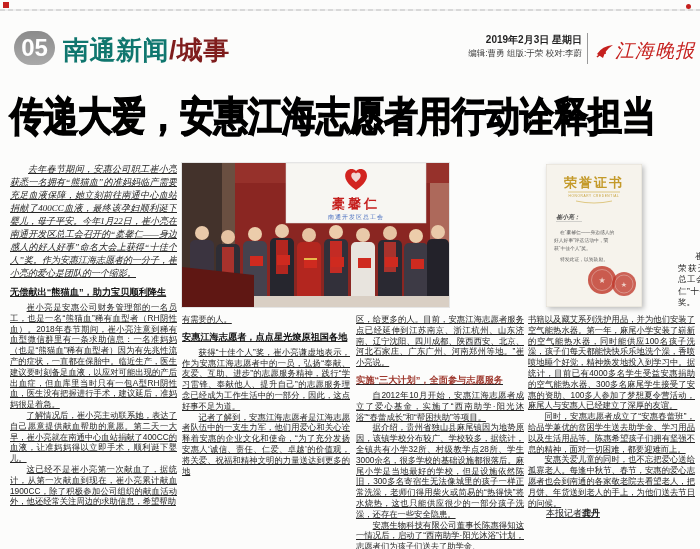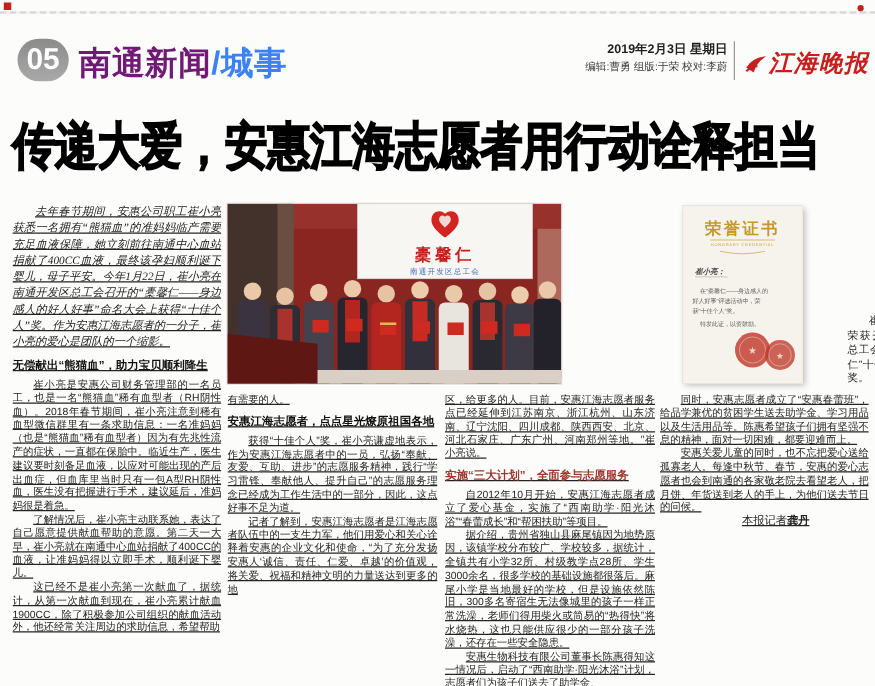--- a/index.html
+++ b/index.html
@@ -11,28 +11,28 @@
   .top-rule{position:absolute;top:9px;left:0;width:700px;height:2px;
     background:repeating-linear-gradient(90deg,#d8d8d8 0 5px,#efefef 5px 8px);}
   .reg-mark-left{position:absolute;left:3px;top:2px;width:6px;height:6px;background:#c5201e;}
   .reg-mark-right{position:absolute;right:9px;top:4px;width:5px;height:5px;border-radius:50%;background:#c5201e;}
 
   
   .pagenum{position:absolute;left:14px;top:31px;width:41px;height:34px;
     background:linear-gradient(180deg,#8b8b8b,#a9a9a9);color:#fff;
     font-size:24px;font-weight:bold;text-align:center;line-height:34px;border-radius:17px;}
   .section-title{position:absolute;left:63px;top:33px;font-size:26px;font-weight:900;letter-spacing:.5px;}
-  .section-title .gray{color:#701a75;}
-  .section-title .black{color:#3b82f6;}
+  .section-title .gray{color:#0f766e;}
+  .section-title .black{color:#7f1d1d;}
   .header-right{position:absolute;right:118px;top:35px;text-align:right;line-height:1;}
   .date{font-size:10px;font-weight:bold;color:#1f1f1f;}
   .staff{font-size:8.5px;color:#3a3a3a;margin-top:4px;}
   .header-divider{position:absolute;left:587px;top:33px;width:1px;height:31px;background:#9a9a9a;}
   .masthead{position:absolute;left:596px;top:38px;color:#c5201e;
-    font-family:"Liberation Serif",serif;font-style:italic;font-weight:bold;
+    font-family:"Liberation Serif",serif;font-style:italic;font-weight:normal;
     font-size:19px;letter-spacing:1px;white-space:nowrap;}
   .masthead svg{vertical-align:-2px;margin-right:1px;}
 
   
   .headline{position:absolute;left:10px;top:90px;width:690px;
     font-size:34px;font-weight:900;color:#060606;white-space:nowrap;
     -webkit-text-stroke:1.2px #000;transform:scaleY(1.18);transform-origin:left top;}
 
   
   .col{position:absolute;text-align:justify;font-size:8.3px;line-height:10.8px;color:#242424;overflow:hidden;text-decoration:underline;}
@@ -40,21 +40,21 @@
   .col p.lead{text-indent:0;}
   .col-heading{font-size:9.2px;font-weight:bold;color:#101010;margin:6px 0 4px;
     text-indent:0;line-height:12px;white-space:nowrap;}
   .col-heading.red{color:#9e382e;}
   #col1{left:10px;top:163px;width:167px;height:384px;}
   .intro{font-family:"Liberation Serif",serif;font-style:italic;
     font-size:9px;line-height:13px;color:#1c1c1c;margin:0 0 6px 0;text-indent:2em;}
   #col2{left:182px;top:314px;width:168px;height:235px;}
   #col3{left:356px;top:314px;width:168px;height:235px;}
   #col4{left:528px;top:314px;width:167px;height:235px;}
-  .byline{text-align:center;margin-top:5px;font-size:9px;text-indent:0;}
+  .byline{text-align:left;margin-top:5px;font-size:9px;text-indent:0;}
   .byline .name{font-weight:bold;}
 
   
   #photo-group{position:absolute;left:182px;top:163px;width:267px;height:144px;box-shadow:0 0 0 1px #e5e5e5;}
   #cert-photo{position:absolute;left:546px;top:164px;width:96px;height:143px;box-shadow:2px 2px 5px rgba(0,0,0,.25);}
   #cert-caption{position:absolute;left:678px;top:251px;width:48px;
     font-size:8.5px;line-height:11.5px;text-align:justify;color:#242424;}
   #cert-caption p{margin:0;text-indent:2em;}
 </style>
 </head>
@@ -205,17 +205,18 @@
   <div class="col-heading red">实施“三大计划”，全面参与志愿服务</div>
   <div>
       <p>自2012年10月开始，安惠江海志愿者成立了爱心基金，实施了“西南助学·阳光沐浴”“春蕾成长”和“帮困扶助”等项目。</p>
       <p>据介绍，贵州省独山县麻尾镇因为地势原因，该镇学校分布较广、学校较多，据统计，全镇共有小学32所、村级教学点28所、学生3000余名，很多学校的基础设施都很落后。麻尾小学是当地最好的学校，但是设施依然陈旧，300多名寄宿生无法像城里的孩子一样正常洗澡，老师们得用柴火或简易的“热得快”将水烧热，这也只能供应很少的一部分孩子洗澡，还存在一些安全隐患。</p>
       <p>安惠生物科技有限公司董事长陈惠得知这一情况后，启动了“西南助学·阳光沐浴”计划，志愿者们为孩子们送去了助学金、</p>
     </div>
 </div>
 
 <div class="col" id="col4">
   <div>
+      <p class="lead">书籍以及藏艾系列洗护用品，并为他们安装了空气能热水器。第一年，麻尾小学安装了崭新的空气能热水器，同时能供应100名孩子洗澡，孩子们每天都能快快乐乐地洗个澡，香喷喷地睡个好觉，精神焕发地投入到学习中。据统计，目前已有4000多名学生受益安惠捐助的空气能热水器、300多名麻尾学生接受了安惠的资助、100多人参加了梦想夏令营活动，麻尾人与安惠人已经建立了深厚的友谊。</p>
       <p>同时，安惠志愿者成立了“安惠春蕾班”，给品学兼优的贫困学生送去助学金、学习用品以及生活用品等。陈惠希望孩子们拥有坚强不息的精神，面对一切困难，都要迎难而上。</p>
       <p>安惠关爱儿童的同时，也不忘把爱心送给孤寡老人。每逢中秋节、春节，安惠的爱心志愿者也会到南通的各家敬老院去看望老人，把月饼、年货送到老人的手上，为他们送去节日的问候。</p>
     </div>
   <p class="byline"><span>本报记者</span><span class="name">龚丹</span></p>
 </div>
 
 </body></html>

